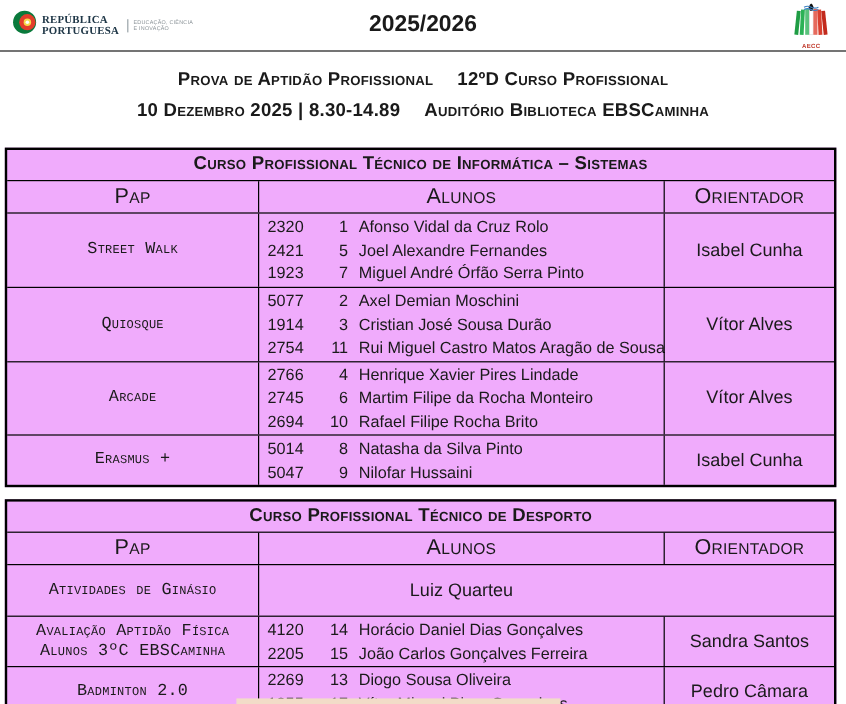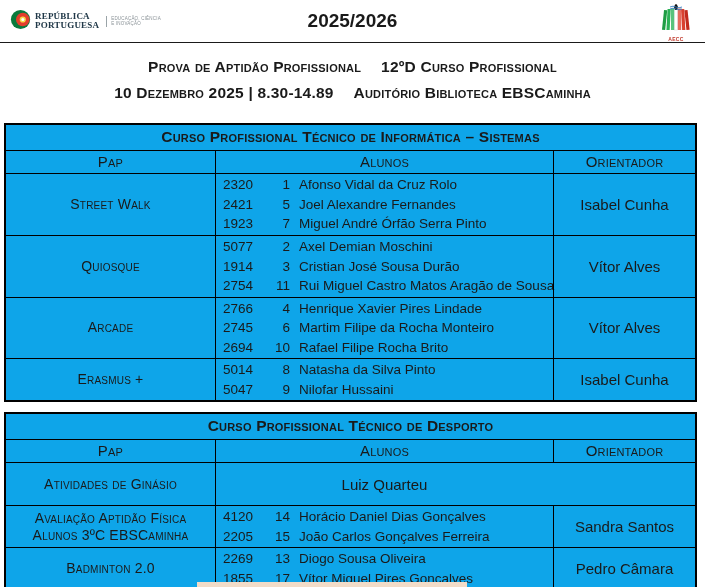--- a/index.html
+++ b/index.html
@@ -34,42 +34,42 @@
   .title-line {
     font-size: 15.5px; font-weight: bold; font-variant: small-caps;
     line-height: 26px; letter-spacing: 0.2px;
   }
   .title-gap { display: inline-block; width: 20px; }
 
   
   .tbl {
     margin: 0 8px 0 4px;
     border: 2.5px solid #000;
-    background: #0ea5e9;
+    background: #f0abfc;
   }
   .tbl-1 { margin-top: 17px; }
   .tbl-2 { margin-top: 10px; }
   .tbl-title {
     text-align: center; font-weight: bold; font-variant: small-caps;
     font-size: 15.5px; padding: 3px 0 4px 0;
     border-bottom: 1.5px solid #000; letter-spacing: 0.2px;
   }
   .hdr-row, .row { display: grid; grid-template-columns: 209px 338px 1fr; }
   .hdr-row { border-bottom: 1.5px solid #000; }
   .row + .row { border-top: 1.5px solid #000; }
   .hdr-cell {
-    text-align: center; font-variant: small-caps; font-size: 15px;
+    text-align: center; font-variant: small-caps; font-size: 18px;
     padding: 2px 0 3px 0; letter-spacing: 0.2px;
   }
   .hdr-cell + .hdr-cell, .cell + .cell { border-left: 1.5px solid #000; }
   .cell { display: flex; }
   .cell.pap {
     flex-direction: column; align-items: center; justify-content: center;
     font-variant: small-caps; font-size: 14px; text-align: center;
-    line-height: 17px; padding: 2px 4px; letter-spacing: 0.2px;
+    line-height: 17px; padding: 2px 4px; letter-spacing: 0.2px; font-family: Liberation Mono, monospace;
   }
   .cell.alunos { flex-direction: column; justify-content: center; padding: 1px 4px 1px 7px; }
   .stu { display: grid; grid-template-columns: 36px 22px 1fr; column-gap: 9px; line-height: 19.5px; font-size: 13.5px; }
   .stu .num { text-align: left; }
   .stu .ord { text-align: right; }
   .stu .nm  { text-align: left; white-space: nowrap; }
   .cell.orient {
     align-items: center; justify-content: center;
     font-size: 15px; text-align: center; padding: 2px;
   }

